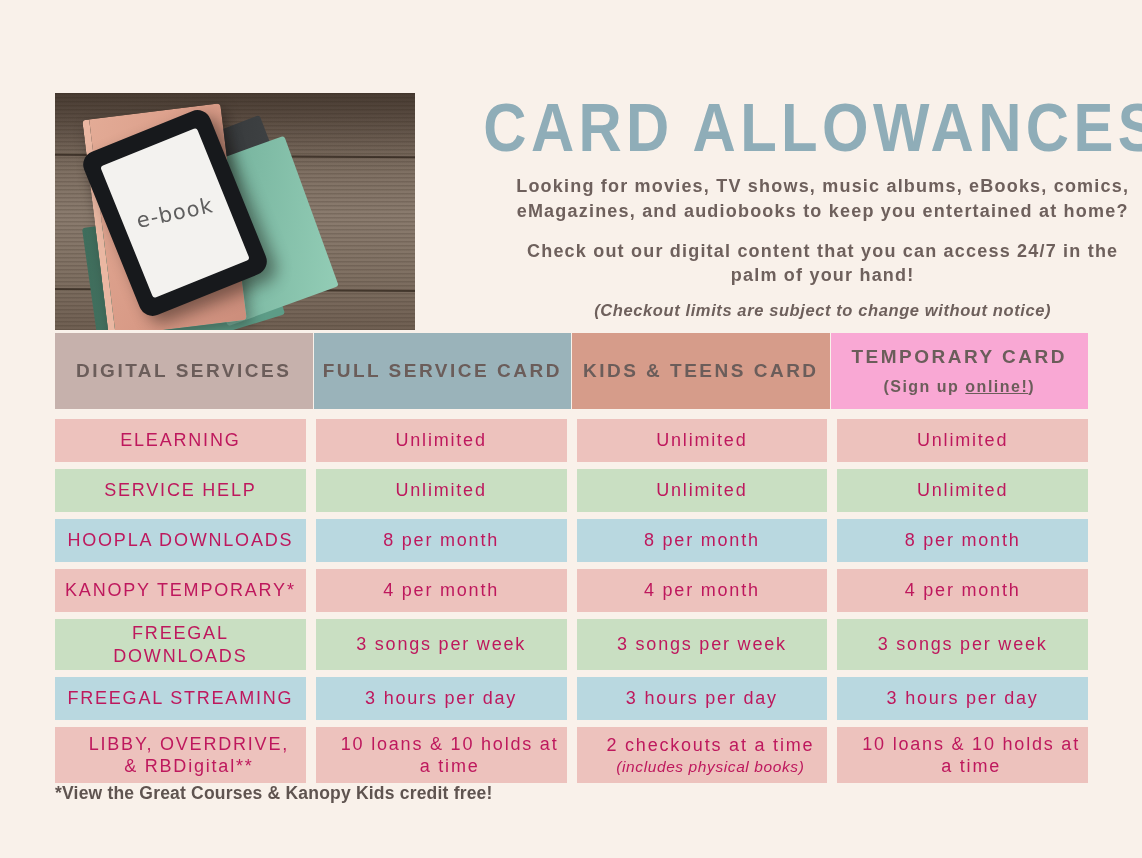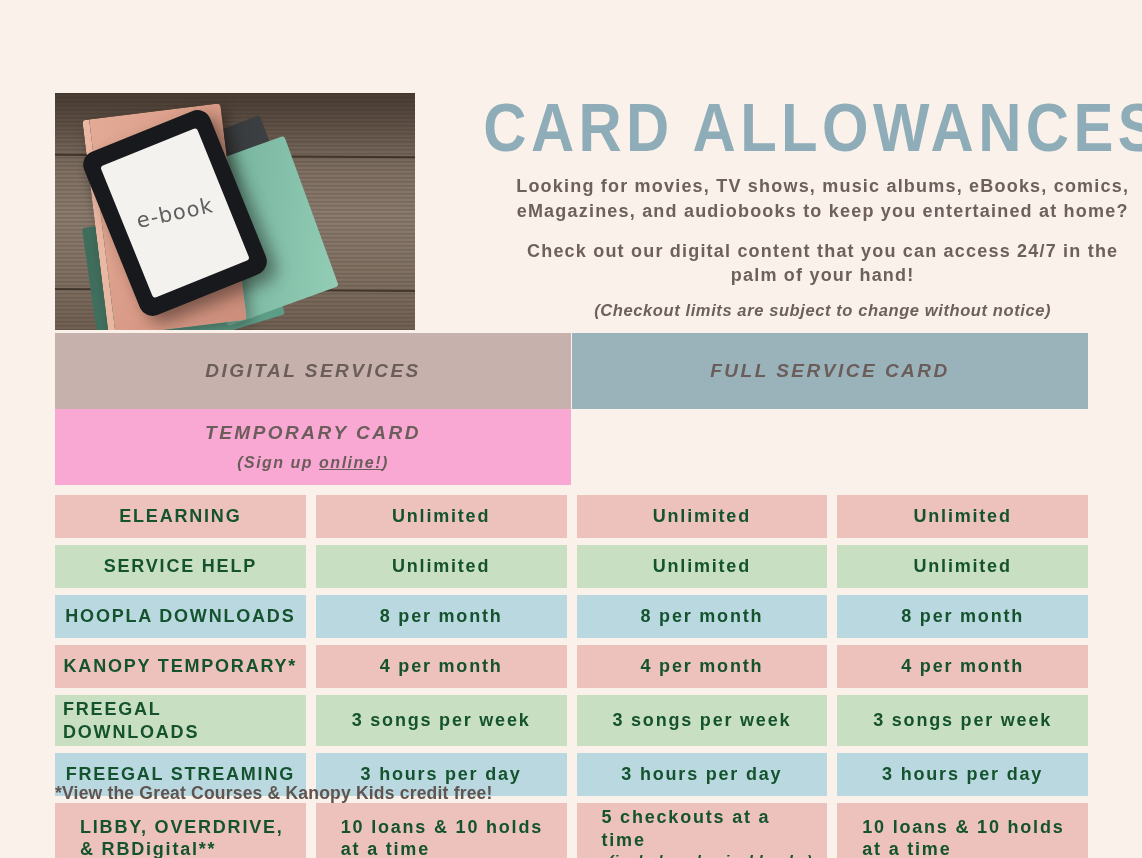--- a/index.html
+++ b/index.html
@@ -58,28 +58,28 @@
     margin-top:0px;
   }
   .intro{font-size:18px;font-weight:bold;letter-spacing:1.2px;line-height:1.38;
     max-width:632px;margin:13px auto 0;color:#6e605c;}
   .intro-2{margin-top:15px;}
   .disclaimer{font-size:16.5px;font-weight:bold;font-style:italic;letter-spacing:.6px;
     margin-top:13px;color:#6e605c;}
 
   
   .allow-table{position:absolute;left:55px;top:333px;width:1033px;}
-  .thead{display:grid;grid-template-columns:repeat(2,1fr);column-gap:1px;margin-bottom:10px;font-style:italic;}
+  .thead{display:grid;grid-template-columns:repeat(4,1fr);column-gap:1px;margin-bottom:10px;}
   .th{height:76px;display:flex;flex-direction:column;align-items:center;justify-content:center;
     font-weight:bold;font-size:19px;letter-spacing:2.5px;color:#6b5d5a;text-align:center;}
   .th-sub{font-size:16px;letter-spacing:1.5px;margin-top:10px;}
   .link{text-decoration:underline;cursor:pointer;}
   .tbody{display:grid;grid-template-columns:repeat(4,1fr);gap:7px 10px;}
   .td{min-height:43px;display:flex;flex-direction:column;align-items:center;justify-content:center;
-    font-weight:bold;font-size:18px;letter-spacing:1.8px;color:#14532d;
+    font-weight:normal;font-size:18px;letter-spacing:1.8px;color:#be185d;text-align:center;
     padding:3px 8px;box-sizing:border-box;line-height:1.25;}
   .td-tall{min-height:56px;padding-left:25px;}
   .cell-note{font-style:italic;font-size:15.5px;letter-spacing:.6px;}
 
   .hd-mauve{background:#c6b1ac;}
   .hd-blue{background:#9ab3ba;}
   .hd-terracotta{background:#d69c8a;}
   .hd-sage{background:#f9a8d4;}
   .tone-pink{background:#edc2bd;}
   .tone-green{background:#c9dfc2;}
@@ -124,20 +124,23 @@
 
   <div class="allow-table">
 
     <div class="thead">
       <div class="th hd-mauve">
         <span>DIGITAL SERVICES</span>
       </div>
       <div class="th hd-blue">
         <span>FULL SERVICE CARD</span>
       </div>
+      <div class="th hd-terracotta">
+        <span>KIDS &amp; TEENS CARD</span>
+      </div>
       <div class="th hd-sage">
         <span>TEMPORARY CARD</span>
         <span class="th-sub"><span>(Sign up </span><span class="link">online!</span><span>)</span></span>
       </div>
     </div>
 
     <div class="tbody">
 
       <div class="td tone-pink">ELEARNING</div>
       <div class="td tone-pink">Unlimited</div>
@@ -165,21 +168,21 @@
       <div class="td tone-green">3 songs per week</div>
 
       <div class="td tone-blue">FREEGAL STREAMING</div>
       <div class="td tone-blue">3 hours per day</div>
       <div class="td tone-blue">3 hours per day</div>
       <div class="td tone-blue">3 hours per day</div>
 
       <div class="td td-tall tone-pink">LIBBY, OVERDRIVE, &amp; RBDigital**</div>
       <div class="td td-tall tone-pink">10 loans &amp; 10 holds at a time</div>
       <div class="td td-tall tone-pink">
-        <span>5 checkouts at a time</span>
+        <span>2 checkouts at a time</span>
         <span class="cell-note">(includes physical books)</span>
       </div>
       <div class="td td-tall tone-pink">10 loans &amp; 10 holds at a time</div>
 
     </div>
   </div>
 
   <div class="footnotes">
     <span>*View the Great Courses &amp; Kanopy Kids credit free!</span>
   </div>

